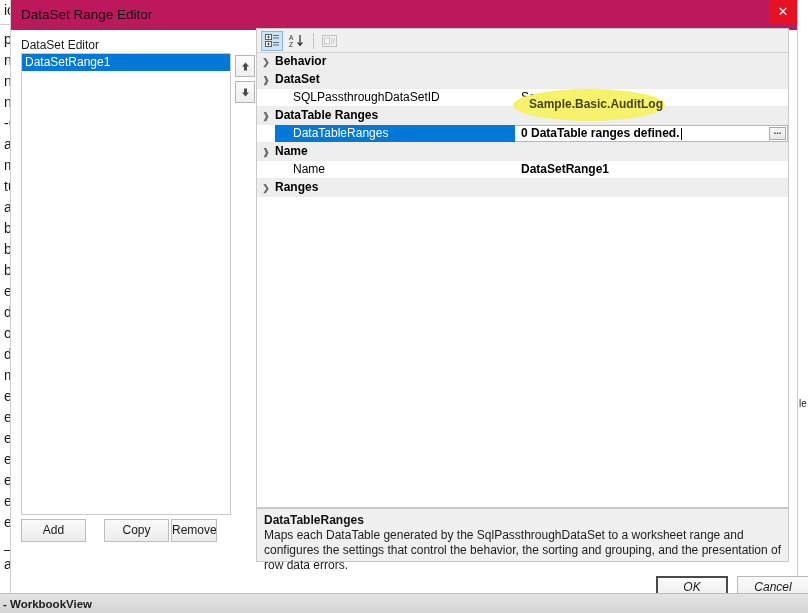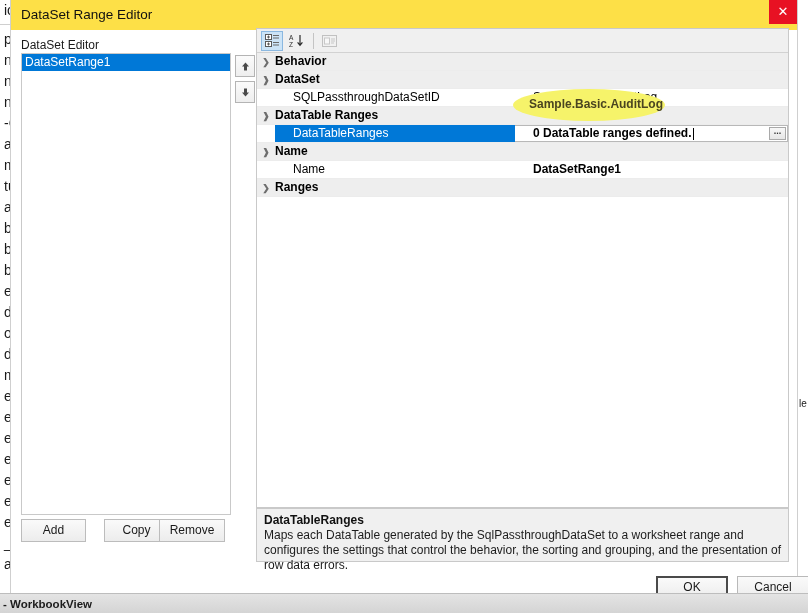--- a/index.html
+++ b/index.html
@@ -73,21 +73,21 @@
     left: 10px; top: 0;
     width: 788px; height: 600px;
     background: #ffffff;
     border: 1px solid #cfcfcf;
     border-top: none;
     box-sizing: border-box;
   }
   #titlebar {
     position: relative;
     height: 30px;
-    background: #fde047;
+    background: #be185d;
   }
   #title-text {
     position: absolute;
     left: 10px; top: 7px;
     font-size: 13.5px;
     color: #101010;
     white-space: nowrap;
   }
   #close-btn {
     position: absolute;
@@ -155,21 +155,21 @@
     border: 1px solid #bcbcbc;
     box-sizing: border-box;
     font-size: 12px;
     color: #1a1a1a;
     text-align: center;
     line-height: 21px;
     cursor: pointer;
   }
   #btn-add { left: 10px; width: 65px; }
   #btn-copy { left: 82px; width: 65px; margin-left: 11px; }
-  #btn-remove { left: 148px; width: 66px; }
+  #btn-remove { left: 160px; width: 46px; }
 
   
   #grid-panel {
     position: absolute;
     left: 245px; top: 28px;
     width: 533px; height: 480px;
     background: #ffffff;
     border: 1px solid #c9c9c9;
     box-sizing: border-box;
   }
@@ -236,21 +236,21 @@
   }
   .row.cat .namecell { padding-left: 0; }
   .row.prop .namecell { padding-left: 18px; width: 240px; }
   .row.prop .namecell.sel {
     background: #0078d7;
     color: #ffffff;
   }
   .row .valcell {
     flex: 1;
     line-height: 17px;
-    padding-left: 18px;
+    padding-left: 6px;
     white-space: nowrap;
     overflow: hidden;
     position: relative;
     box-sizing: border-box;
   }
   .row.prop .valcell.bold { font-weight: bold; }
   .row.editing .valcell {
     background: #ffffff;
     border: 1px solid #b8b8b8;
     border-left: none;
@@ -328,20 +328,21 @@
     top: 576px;
     width: 72px; height: 23px;
     background: linear-gradient(to bottom, #fafafa 0%, #ededed 100%);
     border: 1px solid #b9b9b9;
     box-sizing: border-box;
     font-size: 12px;
     color: #1a1a1a;
     text-align: center;
     line-height: 21px;
     cursor: pointer;
+    font-style: italic;
   }
   #btn-ok {
     left: 645px;
     border: 2px solid #4a4a4a;
     line-height: 19px;
   }
   #btn-cancel { left: 726px; }
 </style>
 </head>
 <body>

